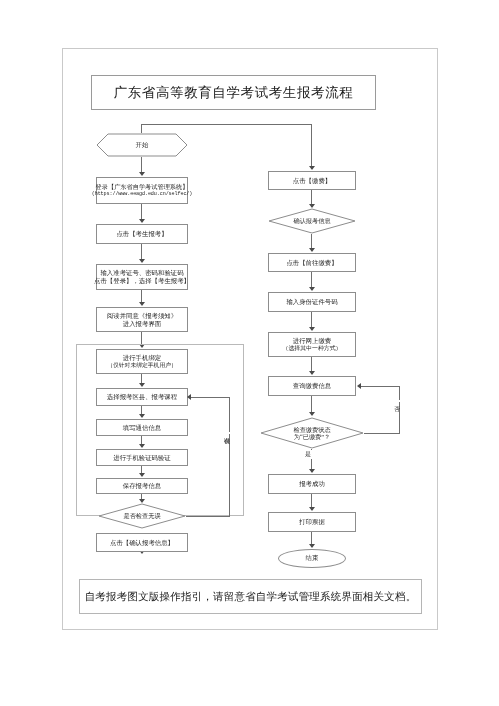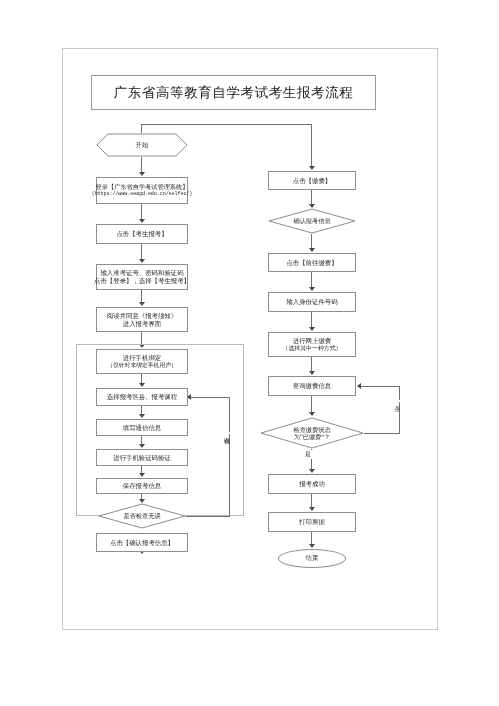--- a/index.html
+++ b/index.html
@@ -309,15 +309,18 @@
     <span class="l">打印票据</span>
   </div>
 
   <div class="vline" style="left:311px;top:532px;height:15px;"></div>
   <div class="arrow-d" style="left:308.5px;top:544px;"></div>
 
   <div class="roundnode" style="left:278px;top:549px;width:68px;height:19px;">
     <span>结束</span>
   </div>
 
+  <div id="note-box">
+    <div class="t">自考报考图文版操作指引，请留意省自学考试管理系统界面相关文档。</div>
+  </div>
 
 
 </div>
 
 </body></html>

